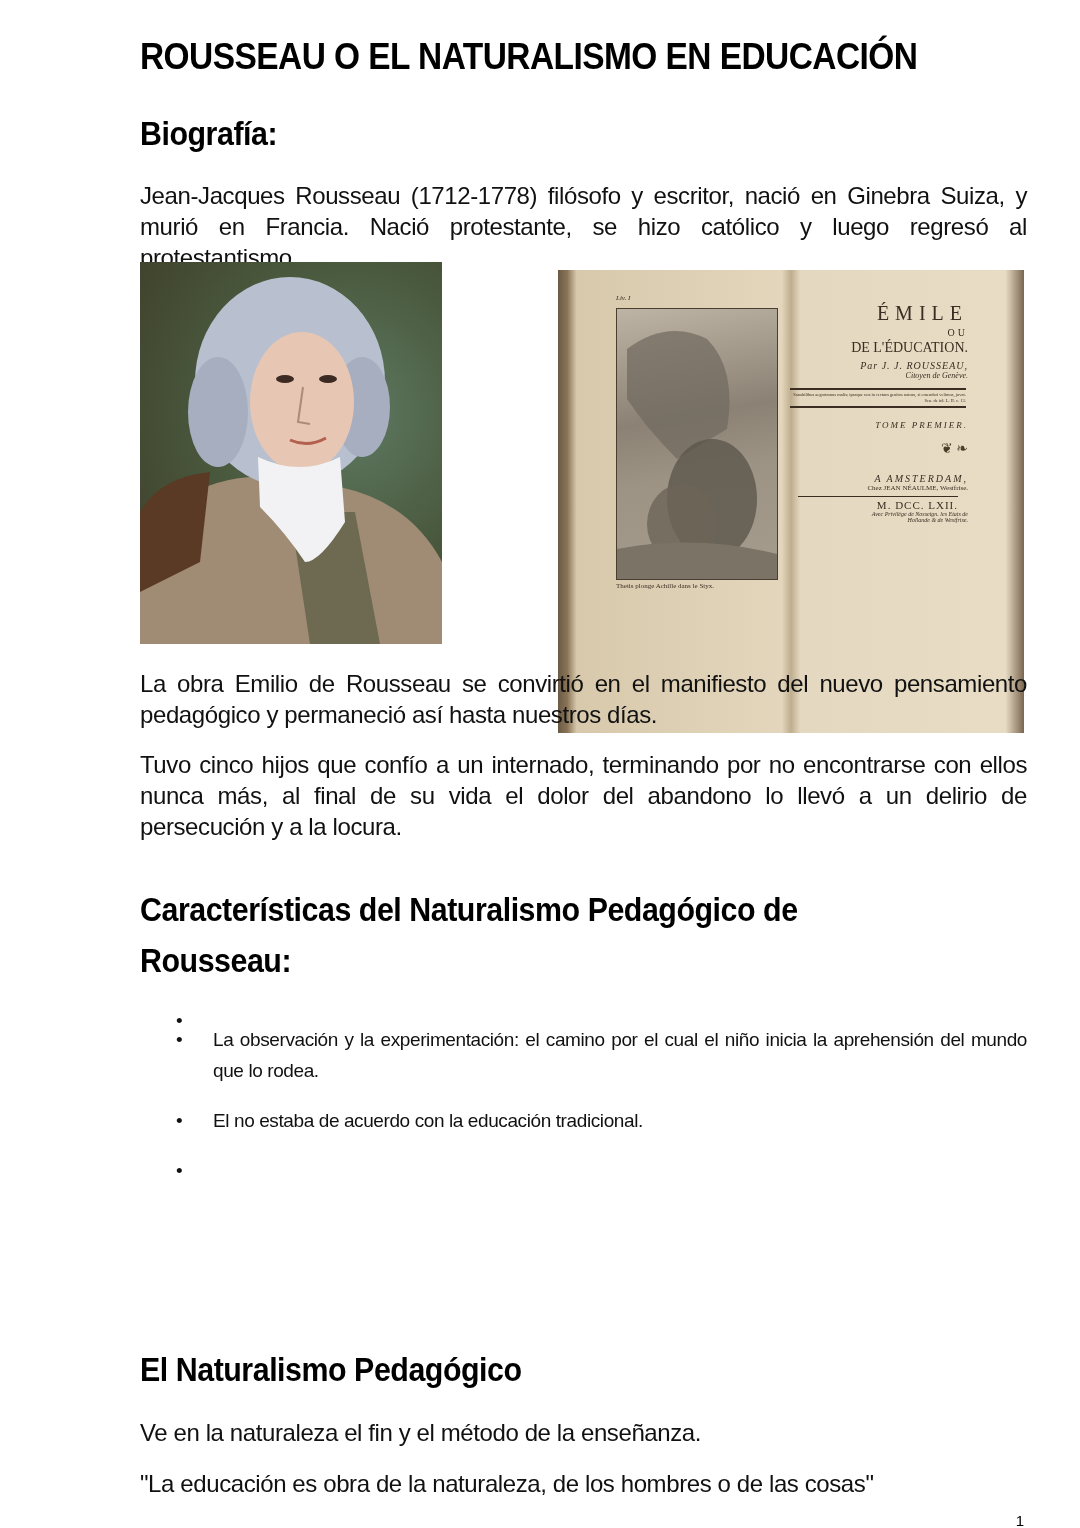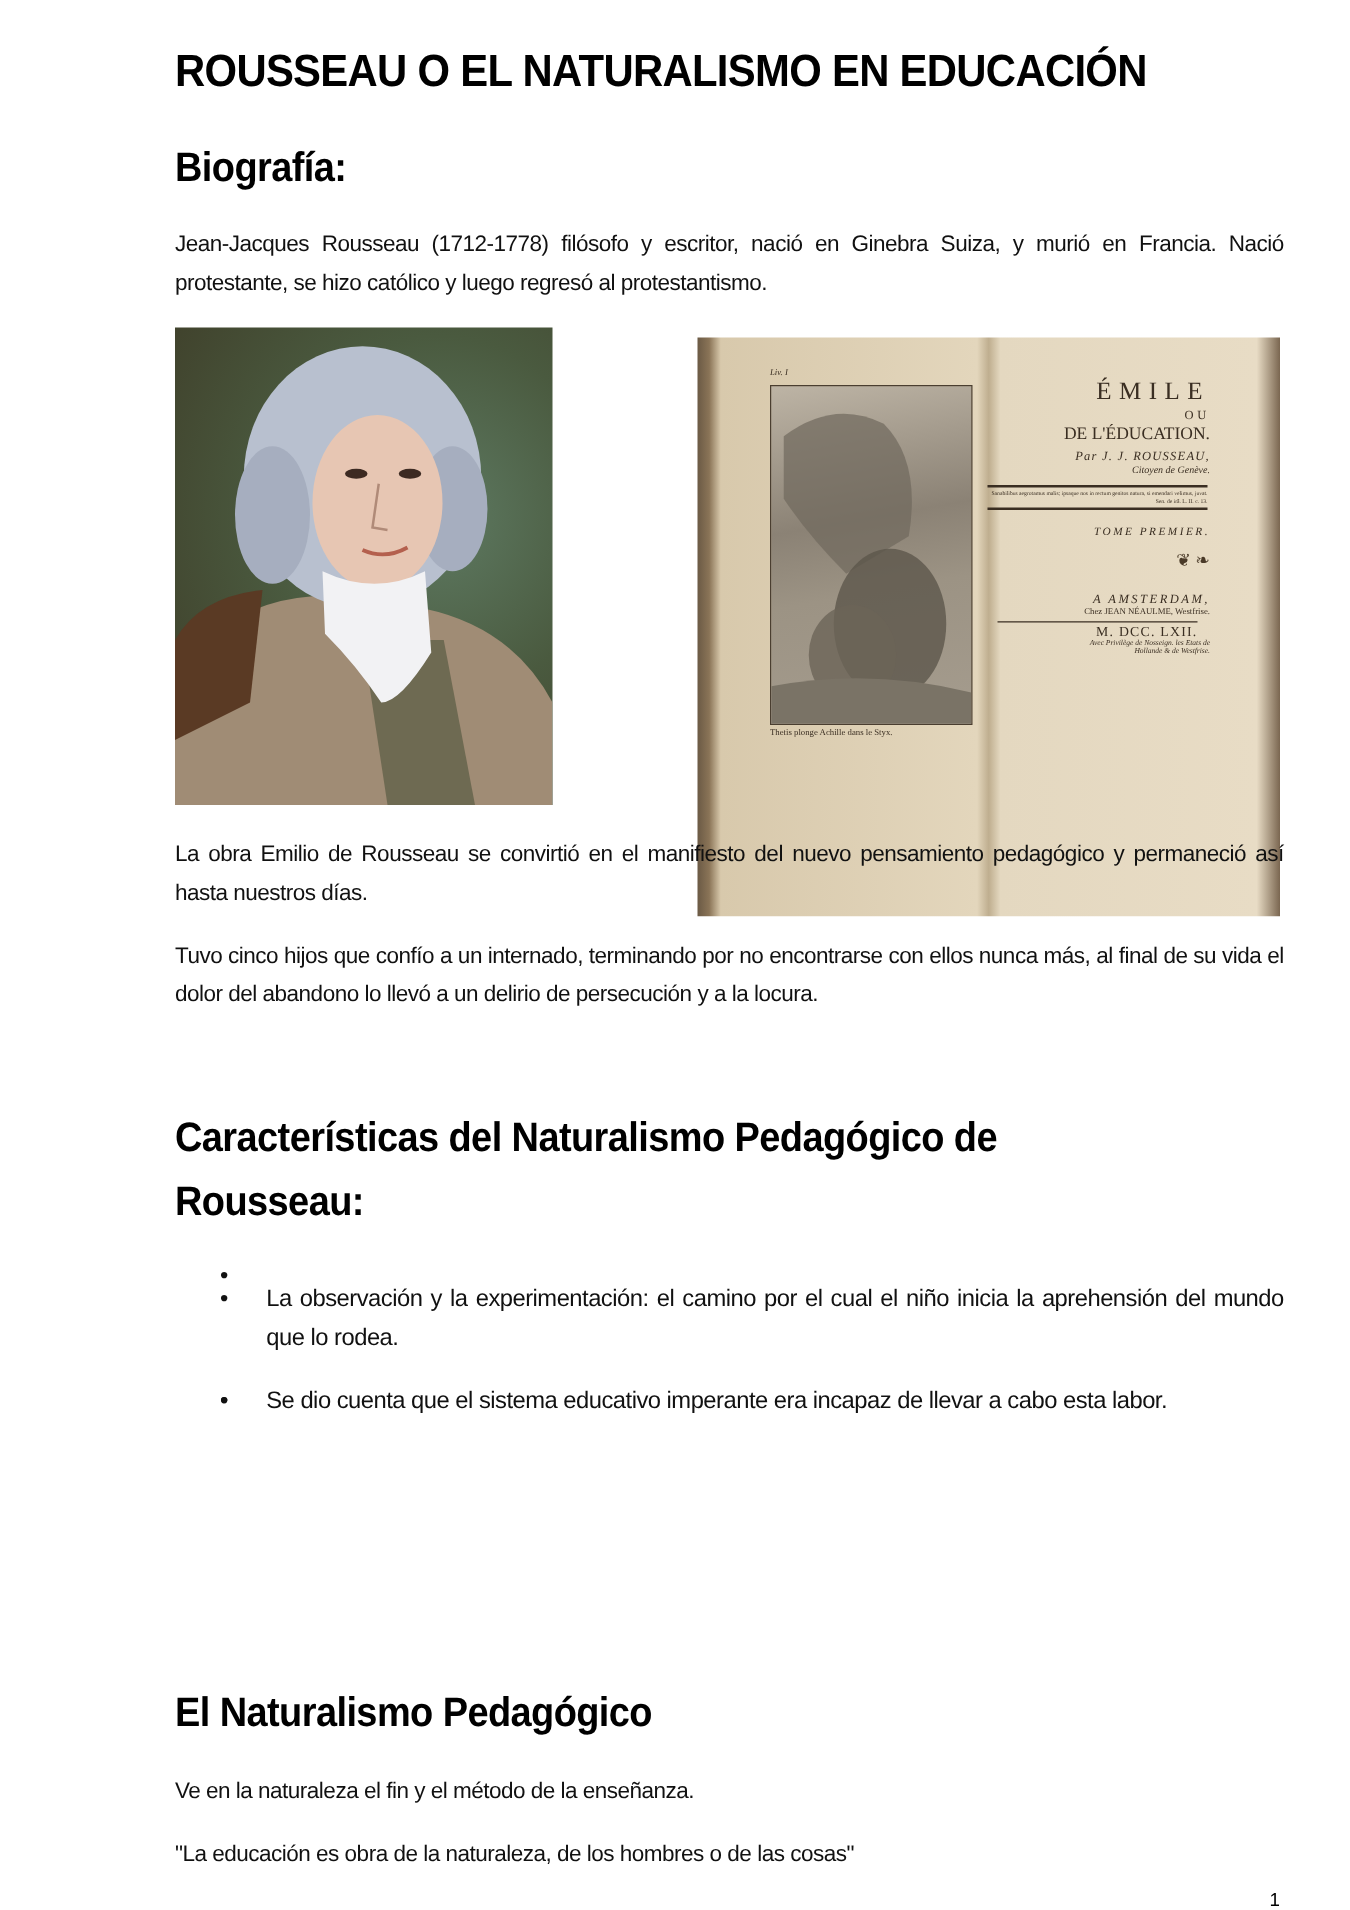--- a/index.html
+++ b/index.html
@@ -14,21 +14,21 @@
       white-space: nowrap; margin: 0;
     }
     .h2 {
       position: absolute; left: 140px; margin: 0;
       font-family: "Liberation Sans", sans-serif; font-weight: bold;
       font-size: 33px; letter-spacing: -0.5px; transform: scaleX(0.92); transform-origin: left top;
       white-space: nowrap; line-height: 56px;
     }
     .para {
       position: absolute; left: 140px; width: 887px; margin: 0;
-      font-size: 18px; line-height: 31px; text-align: justify; color: #111;
+      font-size: 24px; line-height: 31px; text-align: justify; color: #111;
       letter-spacing: -0.4px;
     }
     .para.last { text-align-last: left; }
     ul.bullets { position: absolute; left: 140px; top: 1005px; width: 887px; margin: 0; padding: 0; list-style: none; }
     ul.bullets li { position: relative; padding-left: 73px; font-size: 19px; line-height: 31px; text-align: justify; letter-spacing: -0.4px; color:#111; }
     ul.bullets li .dot { position: absolute; left: 36px; top: 0; }
     .img-portrait {
       position: absolute; left: 140px; top: 262px; width: 302px; height: 382px; overflow: hidden;
       background: radial-gradient(ellipse at 70% 40%, #5e7a62 0%, #4a5a3f 45%, #3d3a26 100%);
     }
@@ -108,24 +108,24 @@
 <ul class="bullets">
   <li style="margin-bottom:19px;text-align-last:left;">
     <span class="dot">•</span>
   </li>
   <li style="margin-bottom:19px;text-align-last:left;">
     <span class="dot">•</span>
     <span>La observación y la experimentación: el camino por el cual el niño inicia la aprehensión del mundo que lo rodea.</span>
   </li>
   <li style="margin-bottom:19px;text-align-last:left;">
     <span class="dot">•</span>
+    <span>El no estaba de acuerdo con la educación tradicional.</span>
   </li>
   <li style="text-align-last:left;">
     <span class="dot">•</span>
-    <span>Se dio cuenta que el sistema educativo imperante era incapaz de llevar a cabo esta labor.</span>
   </li>
 </ul>
 
 <h2 class="h2" style="top:1342px;">El Naturalismo Pedagógico</h2>
 
 <p class="para last" style="top:1417px;">Ve en la naturaleza el fin y el método de la enseñanza.</p>
 <p class="para last" style="top:1468px;">"La educación es obra de la naturaleza, de los hombres o de las cosas"</p>
 
 <div class="page-num">1</div>
 

